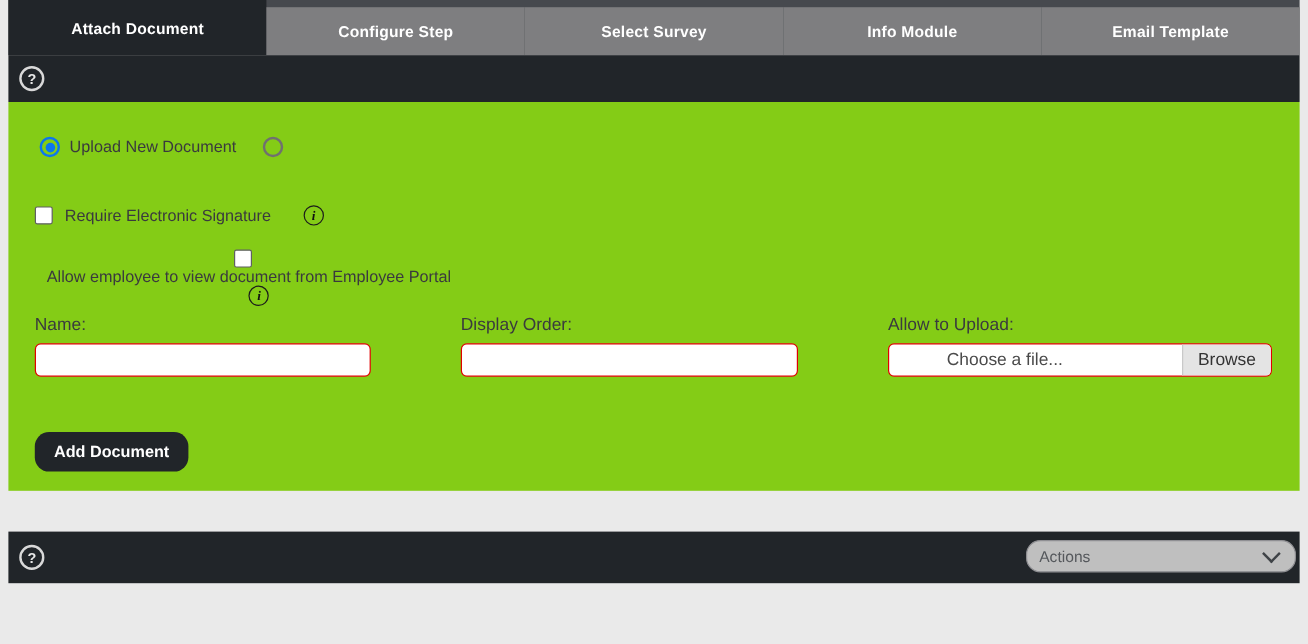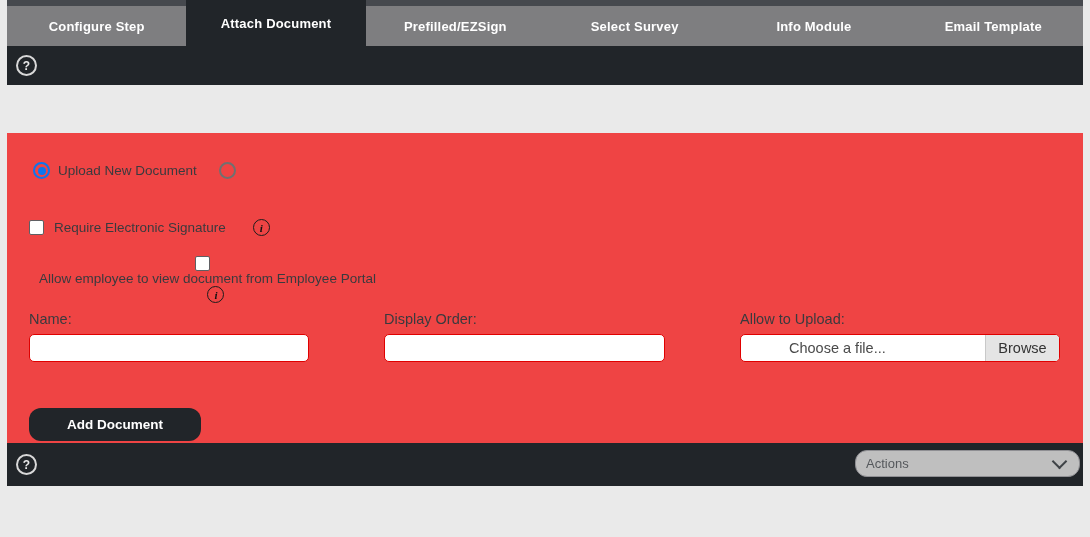--- a/index.html
+++ b/index.html
@@ -16,21 +16,21 @@
   
   .helpbar{position:absolute;left:7px;top:46px;width:1076px;height:39px;background:#212529;
            display:flex;align-items:center;padding-left:9px;box-sizing:border-box;}
   .bottombar{position:absolute;left:7px;top:443px;width:1076px;height:43px;background:#212529;
              display:flex;align-items:center;padding-left:9px;box-sizing:border-box;}
   .help-icon{width:17px;height:17px;border:2px solid #d9d9d9;border-radius:50%;
              display:flex;align-items:center;justify-content:center;
              color:#e8e8e8;font-size:12px;font-weight:700;line-height:1;cursor:pointer;}
 
   
-  .panel{position:absolute;left:7px;top:85px;width:1076px;height:324px;background:#ef4444;margin-top:48px;}
+  .panel{position:absolute;left:7px;top:85px;width:1076px;height:324px;background:#84cc16;}
 
   
   .radio-row{position:absolute;left:26px;top:29px;display:flex;align-items:center;gap:22px;}
   .radio-opt{display:flex;align-items:center;gap:8px;cursor:pointer;}
   .radio{width:13px;height:13px;border-radius:50%;box-sizing:content-box;position:relative;flex:0 0 auto;}
   .radio.on{border:2px solid #0b76ef;}
   .radio.on::after{content:"";position:absolute;left:2.5px;top:2.5px;width:8px;height:8px;border-radius:50%;background:#0b76ef;}
   .radio.off{border:2px solid #707070;}
   .opt-label{font-size:13.5px;color:#3a3a3e;}
 
@@ -51,41 +51,40 @@
   .field-name{left:22px;width:280px;}
   .field-order{left:377px;width:281px;}
   .field-file{left:733px;width:320px;}
   .file-input{box-sizing:border-box;height:28px;border:1px solid #e00000;border-radius:5px;
               background:#fff;display:flex;align-items:stretch;overflow:hidden;cursor:pointer;padding-left:38px;}
   .file-text{flex:1;display:flex;align-items:center;padding-left:10px;font-size:14.5px;color:#4a4a4a;}
   .browse-btn{width:73px;display:flex;align-items:center;justify-content:center;
               background:#e4e4e4;border-left:1px solid #c9c9c9;font-size:14.5px;color:#333;cursor:pointer;}
 
   
-  .add-btn{position:absolute;left:22px;top:275px;height:33px;padding:0 38px;
+  .add-btn{position:absolute;left:22px;top:275px;height:33px;padding:0 16px;
            background:#212529;color:#fff;border:none;border-radius:12px;
            font-size:13.5px;font-weight:700;cursor:pointer;font-family:"Liberation Sans",sans-serif;}
 
   
   .actions-select{position:absolute;left:848px;top:7px;width:225px;height:27px;box-sizing:border-box;
                   background:#bfbfbf;border:1px solid #8f8f93;border-radius:12px;
                   display:flex;align-items:center;cursor:pointer;}
   .actions-text{flex:1;padding-left:10px;font-size:13px;color:#55585c;}
   .chevron{width:9px;height:9px;border-right:2.5px solid #3f4347;border-bottom:2.5px solid #3f4347;
            transform:rotate(45deg);margin-right:14px;margin-top:-4px;}
 </style>
 </head>
 <body>
 
 <div class="page">
 
   <div class="tabbar">
+    <div class="tab active">Attach Document</div>
     <div class="tab">Configure Step</div>
-    <div class="tab active">Attach Document</div>
-    <div class="tab">Prefilled/EZSign</div>
     <div class="tab">Select Survey</div>
     <div class="tab">Info Module</div>
     <div class="tab">Email Template</div>
   </div>
 
   <div class="helpbar">
     <div class="help-icon">?</div>
   </div>
 
   <div class="panel">

